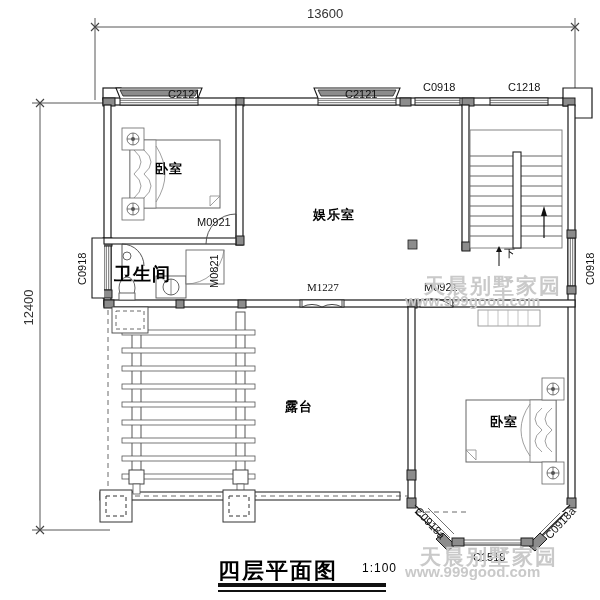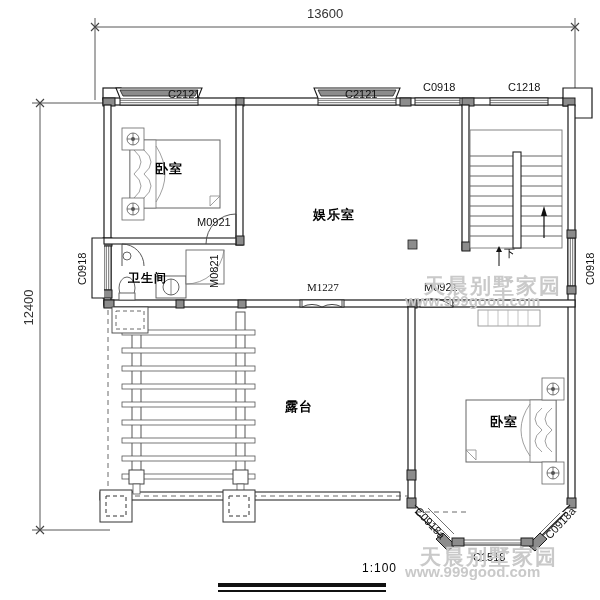--- a/index.html
+++ b/index.html
@@ -312,41 +312,42 @@
       <rect x="218" y="583" width="168" height="4" fill="#111"></rect>
       <rect x="218" y="590" width="168" height="2" fill="#111"></rect>
     </g>
   </svg>
 
   <div class="lbl dim" style="left:307px;top:6px;">13600</div>
   <div class="lbl dim" style="left:10px;top:300px;transform:rotate(-90deg);transform-origin:center;">12400</div>
 
   <div class="lbl room" style="left:155px;top:160px;">卧室</div>
   <div class="lbl room" style="left:313px;top:162px;margin-top:44px;">娱乐室</div>
-  <div class="lbl room" style="left:128px;top:262px;font-size:12px;margin-top:8px;">卫生间</div>
+  <div class="lbl room" style="left:114px;top:262px;font-size:18px;">卫生间</div>
   <div class="lbl room" style="left:285px;top:398px;">露台</div>
   <div class="lbl room" style="left:490px;top:413px;">卧室</div>
 
   <div class="lbl code" style="left:168px;top:88px;">C2121</div>
   <div class="lbl code" style="left:345px;top:88px;">C2121</div>
   <div class="lbl code" style="left:423px;top:81px;">C0918</div>
   <div class="lbl code" style="left:508px;top:81px;">C1218</div>
   <div class="lbl code vert" style="left:76px;top:285px;transform:rotate(-90deg);">C0918</div>
   <div class="lbl code vert" style="left:584px;top:285px;transform:rotate(-90deg);">C0918</div>
   <div class="lbl code" style="left:411px;top:517px;transform:rotate(47deg);">C0918a</div>
   <div class="lbl code" style="left:473px;top:551px;">C1518</div>
   <div class="lbl code" style="left:541px;top:517px;transform:rotate(-47deg);">C0918a</div>
 
   <div class="lbl code" style="left:197px;top:216px;">M0921</div>
   <div class="lbl code vert" style="left:208px;top:288px;transform:rotate(-90deg);">M0821</div>
   <div class="lbl code" style="left:307px;top:281px;font-family:Liberation Serif, serif;">M1227</div>
   <div class="lbl code" style="left:424px;top:281px;">M0921</div>
 
   <div class="lbl downmark" style="left:504px;top:246px;">下</div>
 
+  <div class="lbl title" style="left:218px;top:556px;">四层平面图</div>
   <div class="lbl scale" style="left:362px;top:561px;">1:100</div>
 
   <div class="wm cn" style="left:424px;top:272px;">天晨别墅家园</div>
   <div class="wm url" style="left:405px;top:292px;">www.999good.com</div>
   <div class="wm cn" style="left:420px;top:543px;">天晨别墅家园</div>
   <div class="wm url" style="left:405px;top:563px;">www.999good.com</div>
 
 </div>
 
 </body></html>

